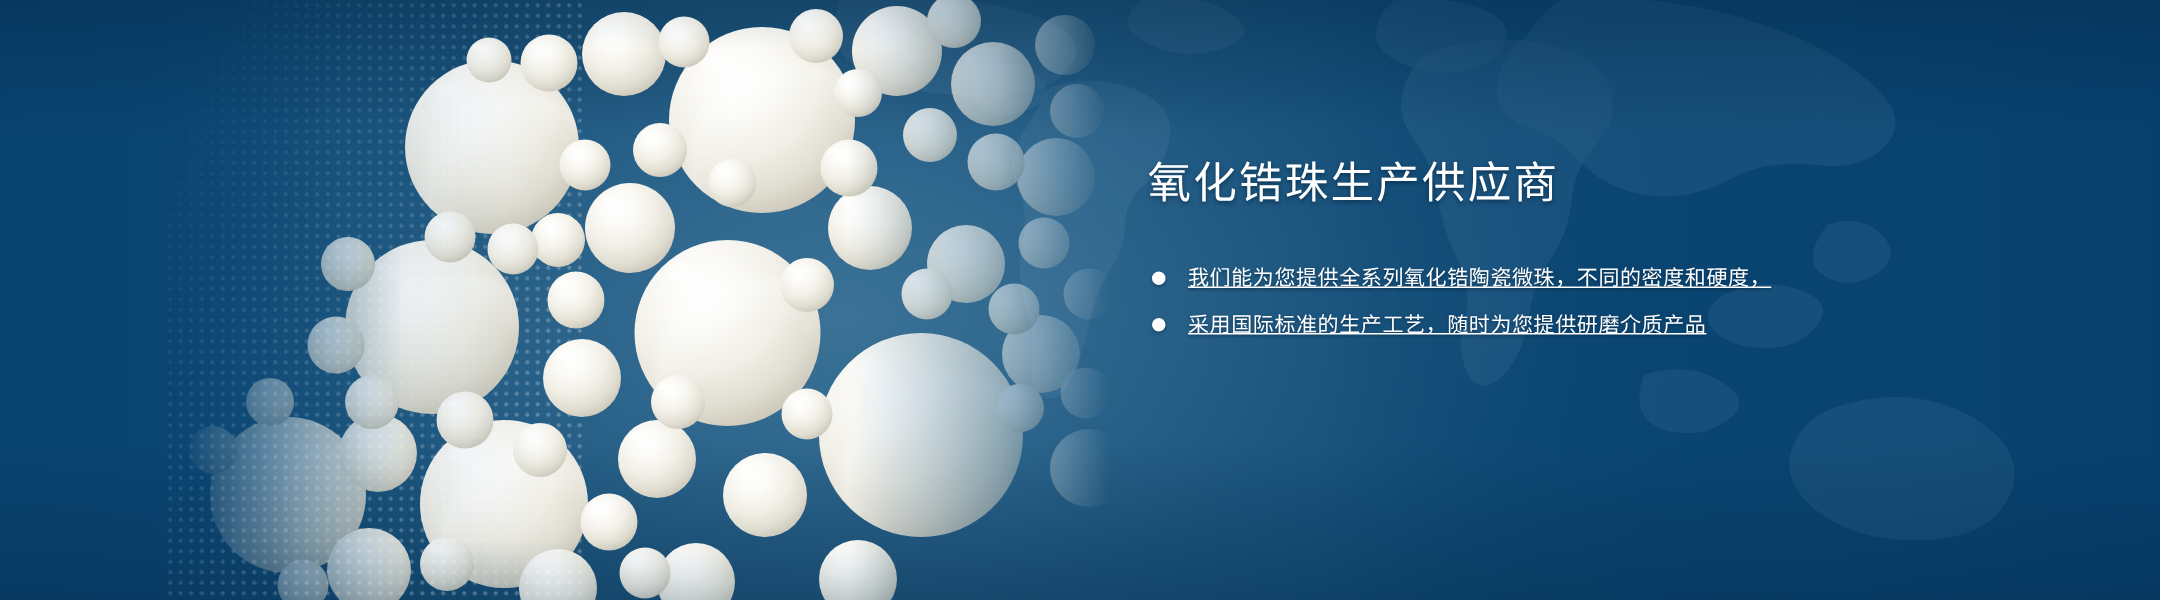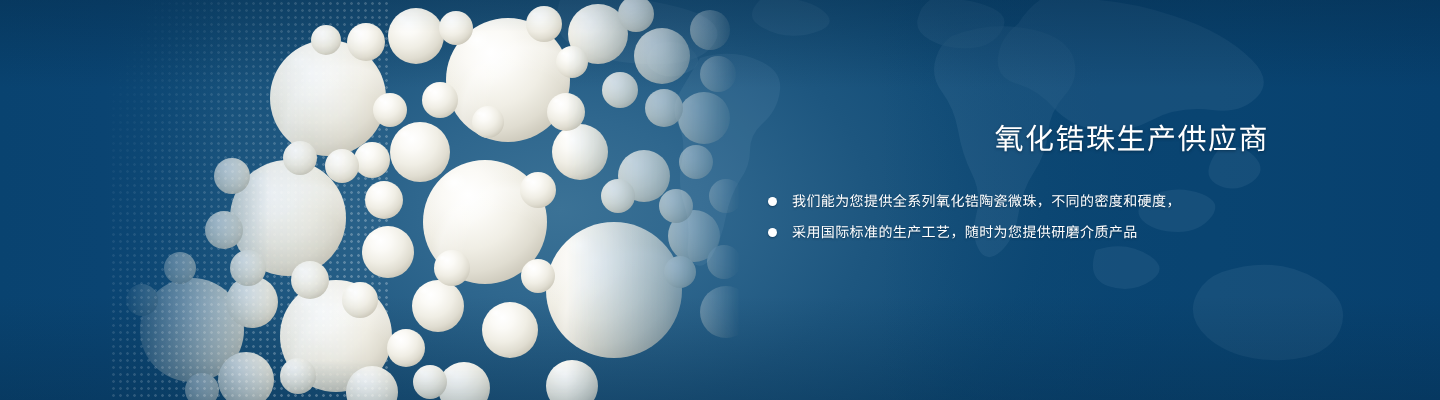--- a/index.html
+++ b/index.html
@@ -91,29 +91,28 @@
   .beads svg { display: block; width: 100%; height: 100%; }
 
   
   .copy {
     position: absolute;
     left: 765px;
     top: 104px;
     width: 520px;
   }
   .headline {
-    margin: 16px;
+    margin: 0;
     font-size: 29px;
     line-height: 38px;
     font-weight: 500;
     color: #ffffff;
     letter-spacing: 1.5px;
     text-shadow: 0 1px 3px rgba(2,26,48,.55);
     white-space: nowrap;
-    text-align: right;
   }
   .bullets {
     list-style: none;
     margin: 32px 0 0 0;
     padding: 0;
   }
   .bullet {
     position: relative;
     padding-left: 27px;
     margin-bottom: 9px;
@@ -127,21 +126,21 @@
   .bullet .dot {
     position: absolute;
     left: 3px;
     top: 7px;
     width: 9px;
     height: 9px;
     border-radius: 50%;
     background: #ffffff;
     box-shadow: 0 1px 2px rgba(2,26,48,.45);
   }
-  .bullet .line { display: block; }
+  .bullet .line { display: block; text-decoration: underline; }
   .bullet .line + .line { margin-top: 2px; }
 </style>
 </head>
 <body>
 
 <div id="banner">
 
   <div class="bg-base"></div>
   <div class="bg-edge-left"></div>
   <div class="bg-edge-right"></div>

